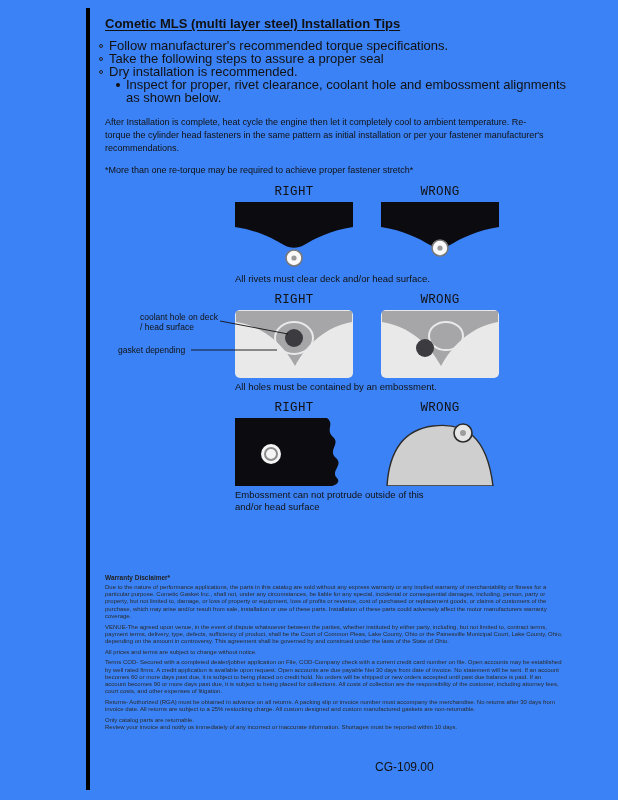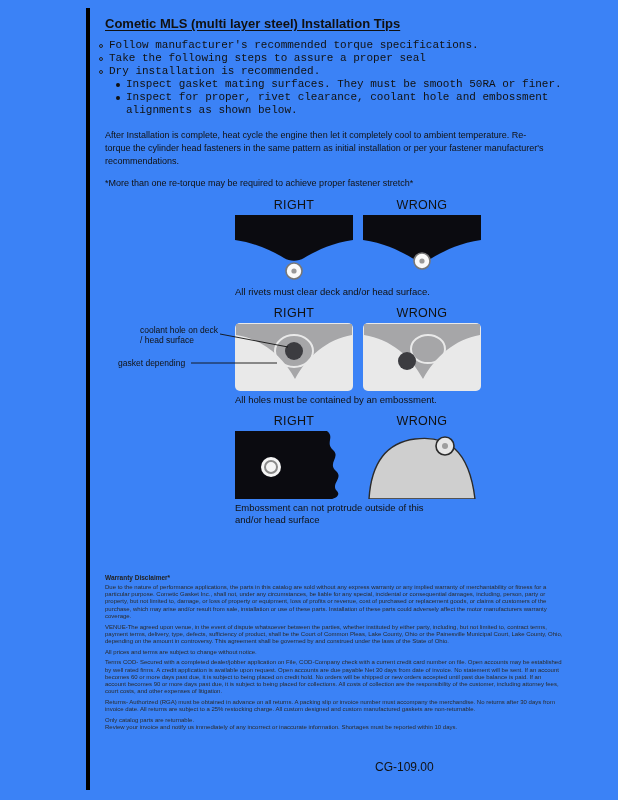--- a/index.html
+++ b/index.html
@@ -14,39 +14,39 @@
   .left-rule { position:absolute; left:86px; top:8px; width:4px; height:782px; background:#000; }
 
   .content { position:absolute; left:96px; top:16px; width:472px; }
 
   .title {
     font-size:13px; font-weight:bold; margin-left:9px;
     text-decoration:underline; text-underline-offset:2px; color:#111;
   }
 
   .bullets { margin-top:8px; margin-left:2px; }
-  .bullet { position:relative; padding-left:11px; font-size:11px; line-height:13px; color:#111;font-family:Liberation Mono, monospace; }
+  .bullet { position:relative; padding-left:11px; font-size:13px; line-height:13px; color:#111; }
   .bullet .dot-open {
     position:absolute; left:1px; top:4.5px; width:4px; height:4px;
     border:1px solid #222; border-radius:50%;
   }
   .bullet.sub { padding-left:28px; }
   .bullet .dot-filled {
     position:absolute; left:18px; top:5px; width:3.8px; height:3.8px;
     background:#111; border-radius:50%;
   }
 
   .section-diesel { margin:12px 0 0 9px; }
   .diesel-heading { font-size:10.5px; font-weight:bold; color:#111; }
   .para { font-size:9px; line-height:13px; margin-top:6px; width:442px; color:#111; }
   .note { font-size:9px; line-height:13px; margin-top:9px; color:#111; }
 
   .diagrams { margin-top:8px; }
   .diag-row { position:relative; margin-bottom:8px; }
-  .diagram-grid { display:grid; grid-template-columns:118px 118px; column-gap:10px; margin-left:139px; }
+  .diagram-grid { display:grid; grid-template-columns:118px 118px; column-gap:28px; margin-left:139px;font-family:Liberation Mono, monospace; }
   .col-header { font-size:12.5px; letter-spacing:0.3px; text-align:center; padding-bottom:3px; color:#111; }
   svg.diag { display:block; width:118px; height:68px; }
   .caption { font-size:9.5px; line-height:12px; margin:3px 0 0 139px; color:#111; }
   .caption.two-line { width:218px; }
 
   .side-label { position:absolute; font-size:8.5px; line-height:9.5px; color:#111; }
   .label-coolant { left:44px; top:20px; width:80px; }
   .label-embossment { left:22px; top:53px; white-space:nowrap; }
   .pointer-lines { position:absolute; left:0; top:0; width:472px; height:96px; pointer-events:none; }
 
@@ -72,24 +72,20 @@
         <span class="dot-open"></span>
         <span>Follow manufacturer's recommended torque specifications.</span>
       </div>
       <div class="bullet">
         <span class="dot-open"></span>
         <span>Take the following steps to assure a proper seal</span>
       </div>
       <div class="bullet">
         <span class="dot-open"></span>
         <span>Dry installation is recommended.</span>
-      </div>
-      <div class="bullet sub">
-        <span class="dot-filled"></span>
-        <span>Inspect gasket mating surfaces.  They must be smooth 50RA or finer.</span>
       </div>
       <div class="bullet sub">
         <span class="dot-filled"></span>
         <span>Inspect for proper, rivet clearance, coolant hole and embossment alignments as shown below.</span>
       </div>
     </div>
 
     <div class="section-diesel">
       <p class="para">After Installation is complete, heat cycle the engine then let it completely cool to ambient temperature. Re-torque the cylinder head fasteners in the same pattern as initial installation or per your fastener manufacturer's recommendations.</p>
       <div class="note">*More than one re-torque may be required to achieve proper fastener stretch*</div>

